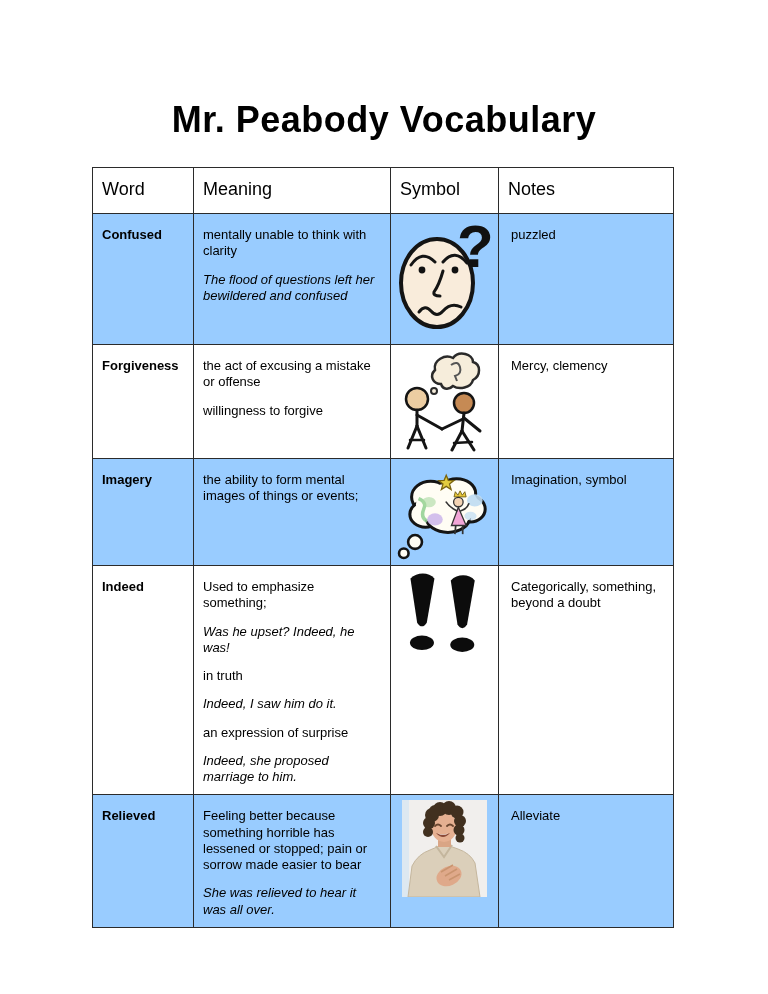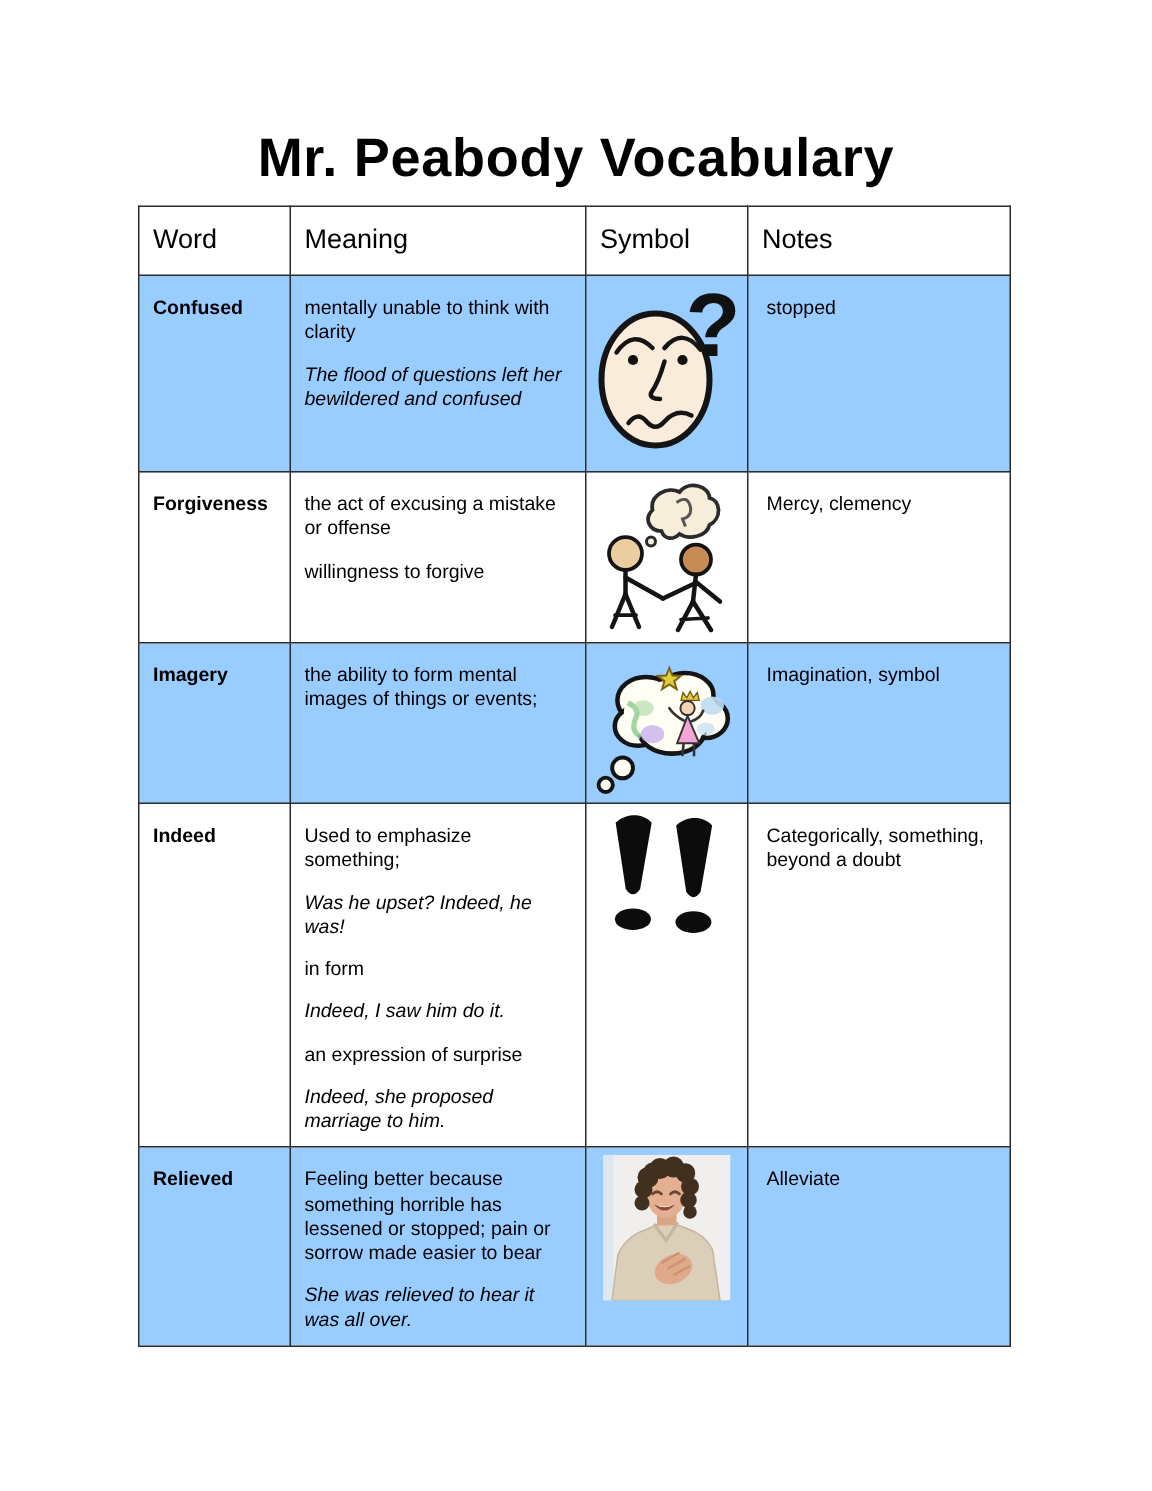--- a/index.html
+++ b/index.html
@@ -5,21 +5,21 @@
   * { box-sizing: border-box; }
   html, body { margin: 0; padding: 0; }
   body {
     width: 768px; height: 994px;
     background: #ffffff;
     font-family: "Liberation Sans", sans-serif;
     color: #000;
   }
   .page { position: relative; width: 768px; height: 994px; overflow: hidden; }
   .doc-title {
-    margin: 0;
+    margin: 15px;
     padding-top: 87px;
     padding-bottom: 14px;
     text-align: center;
     font-size: 36px;
     font-weight: bold;
     line-height: 1.0;
     letter-spacing: 0.5px;
   }
   table.vocab {
     border-collapse: collapse;
@@ -101,21 +101,21 @@
             <ellipse cx="40" cy="64" rx="36" ry="44" fill="#f9ecdb" stroke="#141414" stroke-width="4"></ellipse>
             <path d="M 14 46 Q 25 30 38 43" stroke="#141414" stroke-width="3" fill="none" stroke-linecap="round"></path>
             <path d="M 46 43 Q 58 29 70 44" stroke="#141414" stroke-width="3" fill="none" stroke-linecap="round"></path>
             <circle cx="25" cy="51" r="3.4" fill="#111"></circle>
             <circle cx="58" cy="51" r="3.4" fill="#111"></circle>
             <path d="M 46 52 Q 42 66 37 73 Q 36 77 43 77" stroke="#141414" stroke-width="3" fill="none" stroke-linecap="round"></path>
             <path d="M 22 93 Q 28 85 34 92 Q 40 99 46 92 Q 54 83 64 88" stroke="#141414" stroke-width="3" fill="none" stroke-linecap="round"></path>
             <text x="60" y="48" font-size="60" font-weight="bold" fill="#111" font-family="Liberation Sans, sans-serif">?</text>
           </svg>
         </td>
-        <td class="notes-cell">stopped</td>
+        <td class="notes-cell">puzzled</td>
       </tr>
 
       <tr class="r-forgiveness">
         <td class="word-cell">Forgiveness</td>
         <td class="meaning-cell">
           <p>the act of excusing a mistake or offense</p>
           <p>willingness to forgive</p>
         </td>
         <td class="symbol-cell">
           <svg width="95" height="102" viewBox="0 0 95 102">
@@ -175,21 +175,21 @@
           </svg>
         </td>
         <td class="notes-cell">Imagination, symbol</td>
       </tr>
 
       <tr class="r-indeed">
         <td class="word-cell">Indeed</td>
         <td class="meaning-cell">
           <p>Used to emphasize something;</p>
           <p class="ital">Was he upset? Indeed, he was!</p>
-          <p>in form</p>
+          <p>in truth</p>
           <p class="ital">Indeed, I saw him do it.</p>
           <p>an expression of surprise</p>
           <p class="ital">Indeed, she proposed marriage to him.</p>
         </td>
         <td class="symbol-cell">
           <svg width="96" height="86" viewBox="0 0 100 88">
             <path d="M 14 7 C 21 0 33 0 39 7 L 31 53 C 28 58 24 58 21 53 Z" fill="#0c0c0c"></path>
             <ellipse cx="26" cy="74" rx="12.5" ry="7.5" fill="#0c0c0c"></ellipse>
             <path d="M 56 9 C 63 2 75 2 81 9 L 73 55 C 70 60 66 60 63 55 Z" fill="#0c0c0c"></path>
             <ellipse cx="68" cy="76" rx="12.5" ry="7.5" fill="#0c0c0c"></ellipse>

